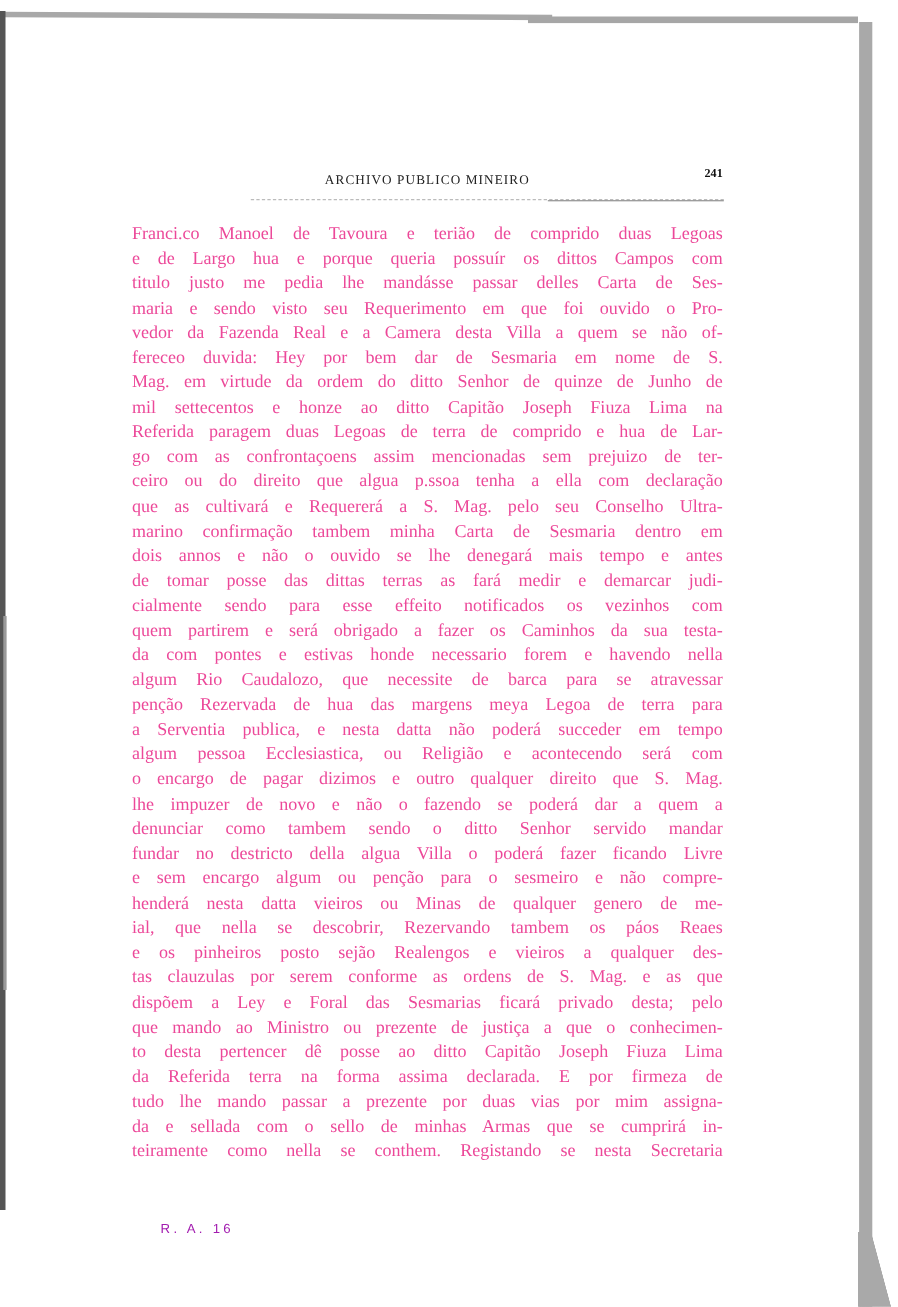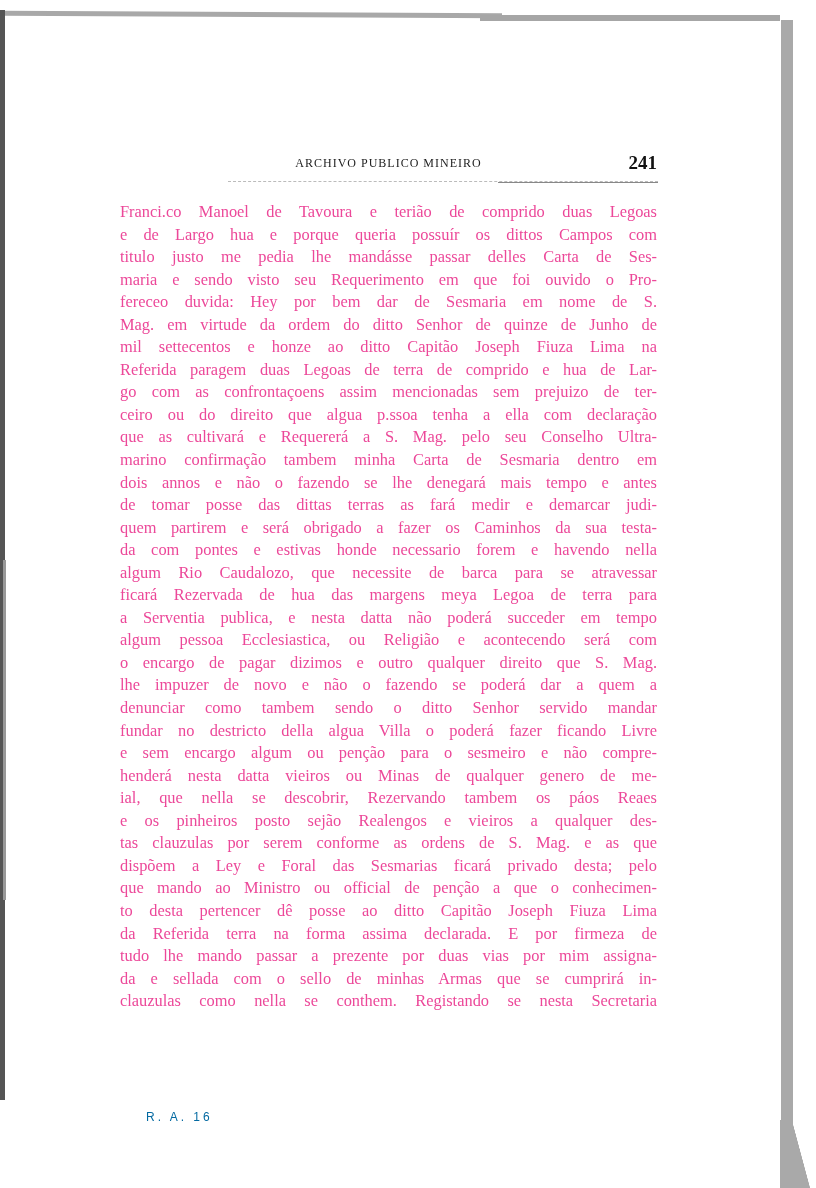--- a/index.html
+++ b/index.html
@@ -5,26 +5,26 @@
   html, body { margin:0; padding:0; }
   body { width:816px; height:1188px; background:#ffffff; position:relative; overflow:hidden; }
   .edge-top { position:absolute; left:2px; top:12px; width:500px; height:5px; background:#a8a8a8; transform:skewY(0.3deg); }
   .edge-top2 { position:absolute; left:480px; top:15px; width:300px; height:6px; background:#a6a6a6; }
   .edge-right { position:absolute; left:781px; top:20px; width:12px; height:1168px; background:#a9a9a9; }
   .edge-right-foot { position:absolute; left:780px; top:1120px; width:36px; height:68px; background:linear-gradient(75deg, #a9a9a9 55%, transparent 56%); }
   .edge-left { position:absolute; left:0; top:10px; width:5px; height:1090px; background:#555; }
   .edge-left-soft { position:absolute; left:3px; top:560px; width:3px; height:340px; background:#999; }
   .header { position:absolute; top:152px; left:120px; width:537px; height:22px; font-family:"Liberation Serif", serif; }
   .running-head { position:absolute; left:0; width:100%; text-align:center; top:4px; font-size:12px; letter-spacing:1px; font-weight:normal; color:#222; font-variant:small-caps; }
-  .folio { position:absolute; right:0; top:0; font-size:19px; font-weight:bold; color:#111; }
+  .folio { position:absolute; right:0; top:0; font-size:11px; font-weight:bold; color:#111; }
   .rule { position:absolute; top:181px; left:228px; width:430px; border-top:1px dashed #bbb; }
   .rule2 { position:absolute; top:182px; left:498px; width:160px; border-top:1.5px solid #888; }
   .body-text { position:absolute; top:201px; left:120px; width:537px; font-family:"Liberation Serif", serif; font-size:16.4px; line-height:22.55px; color:#ec4899; }
   .line { display:block; white-space:nowrap; text-align:justify; text-align-last:justify; }
-  .signature { position:absolute; top:1110px; left:146px; font-family:"Liberation Sans", sans-serif; font-size:12px; letter-spacing:3px; color:#0369a1; }
+  .signature { position:absolute; top:1110px; left:146px; font-family:"Liberation Sans", sans-serif; font-size:12px; letter-spacing:3px; color:#a21caf; }
 </style>
 </head>
 <body>
 
 <div class="edge-top"></div>
 <div class="edge-top2"></div>
 <div class="edge-right"></div>
 <div class="edge-right-foot"></div>
 <div class="edge-left"></div>
 <div class="edge-left-soft"></div>
@@ -34,47 +34,49 @@
   <div class="folio">241</div>
 </div>
 <div class="rule"></div>
 <div class="rule2"></div>
 
 <div class="body-text" id="body-text">
     <span class="line">Franci.co Manoel de Tavoura e terião de comprido duas Legoas</span>
     <span class="line">e de Largo hua e porque queria possuír os dittos Campos com</span>
     <span class="line">titulo justo me pedia lhe mandásse passar delles Carta de Ses-</span>
     <span class="line">maria e sendo visto seu Requerimento em que foi ouvido o Pro-</span>
+    <span class="line">vedor da Fazenda Real e a Camera desta Villa a quem se não of-</span>
     <span class="line">fereceo duvida: Hey por bem dar de Sesmaria em nome de S.</span>
     <span class="line">Mag. em virtude da ordem do ditto Senhor de quinze de Junho de</span>
     <span class="line">mil settecentos e honze ao ditto Capitão Joseph Fiuza Lima na</span>
     <span class="line">Referida paragem duas Legoas de terra de comprido e hua de Lar-</span>
     <span class="line">go com as confrontaçoens assim mencionadas sem prejuizo de ter-</span>
     <span class="line">ceiro ou do direito que algua p.ssoa tenha a ella com declaração</span>
     <span class="line">que as cultivará e Requererá a S. Mag. pelo seu Conselho Ultra-</span>
     <span class="line">marino confirmação tambem minha Carta de Sesmaria dentro em</span>
-    <span class="line">dois annos e não o fazendo se lhe denegará mais tempo e antes</span>
+    <span class="line">dois annos e não o ouvido se lhe denegará mais tempo e antes</span>
     <span class="line">de tomar posse das dittas terras as fará medir e demarcar judi-</span>
+    <span class="line">cialmente sendo para esse effeito notificados os vezinhos com</span>
     <span class="line">quem partirem e será obrigado a fazer os Caminhos da sua testa-</span>
     <span class="line">da com pontes e estivas honde necessario forem e havendo nella</span>
     <span class="line">algum Rio Caudalozo, que necessite de barca para se atravessar</span>
-    <span class="line">ficará Rezervada de hua das margens meya Legoa de terra para</span>
+    <span class="line">penção Rezervada de hua das margens meya Legoa de terra para</span>
     <span class="line">a Serventia publica, e nesta datta não poderá succeder em tempo</span>
     <span class="line">algum pessoa Ecclesiastica, ou Religião e acontecendo será com</span>
     <span class="line">o encargo de pagar dizimos e outro qualquer direito que S. Mag.</span>
     <span class="line">lhe impuzer de novo e não o fazendo se poderá dar a quem a</span>
     <span class="line">denunciar como tambem sendo o ditto Senhor servido mandar</span>
     <span class="line">fundar no destricto della algua Villa o poderá fazer ficando Livre</span>
     <span class="line">e sem encargo algum ou penção para o sesmeiro e não compre-</span>
     <span class="line">henderá nesta datta vieiros ou Minas de qualquer genero de me-</span>
     <span class="line">ial, que nella se descobrir, Rezervando tambem os páos Reaes</span>
     <span class="line">e os pinheiros posto sejão Realengos e vieiros a qualquer des-</span>
     <span class="line">tas clauzulas por serem conforme as ordens de S. Mag. e as que</span>
     <span class="line">dispõem a Ley e Foral das Sesmarias ficará privado desta; pelo</span>
-    <span class="line">que mando ao Ministro ou official de penção a que o conhecimen-</span>
+    <span class="line">que mando ao Ministro ou prezente de justiça a que o conhecimen-</span>
     <span class="line">to desta pertencer dê posse ao ditto Capitão Joseph Fiuza Lima</span>
     <span class="line">da Referida terra na forma assima declarada. E por firmeza de</span>
     <span class="line">tudo lhe mando passar a prezente por duas vias por mim assigna-</span>
     <span class="line">da e sellada com o sello de minhas Armas que se cumprirá in-</span>
-    <span class="line">clauzulas como nella se conthem. Registando se nesta Secretaria</span>
+    <span class="line">teiramente como nella se conthem. Registando se nesta Secretaria</span>
   </div>
 
 <div class="signature">R. A.   16</div>
 
 </body></html>

